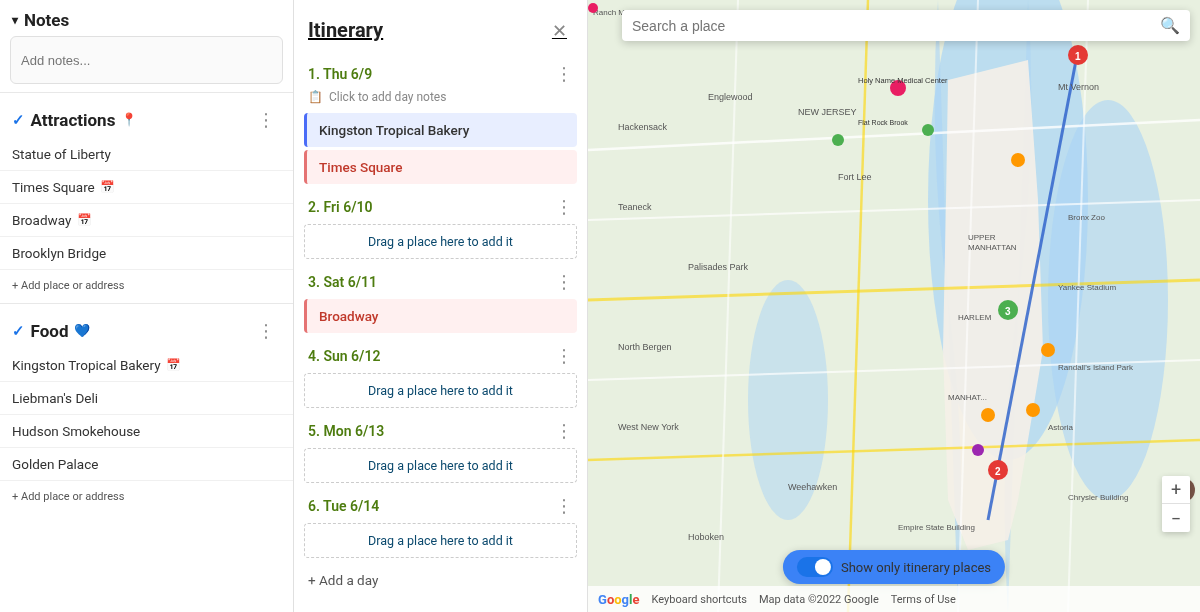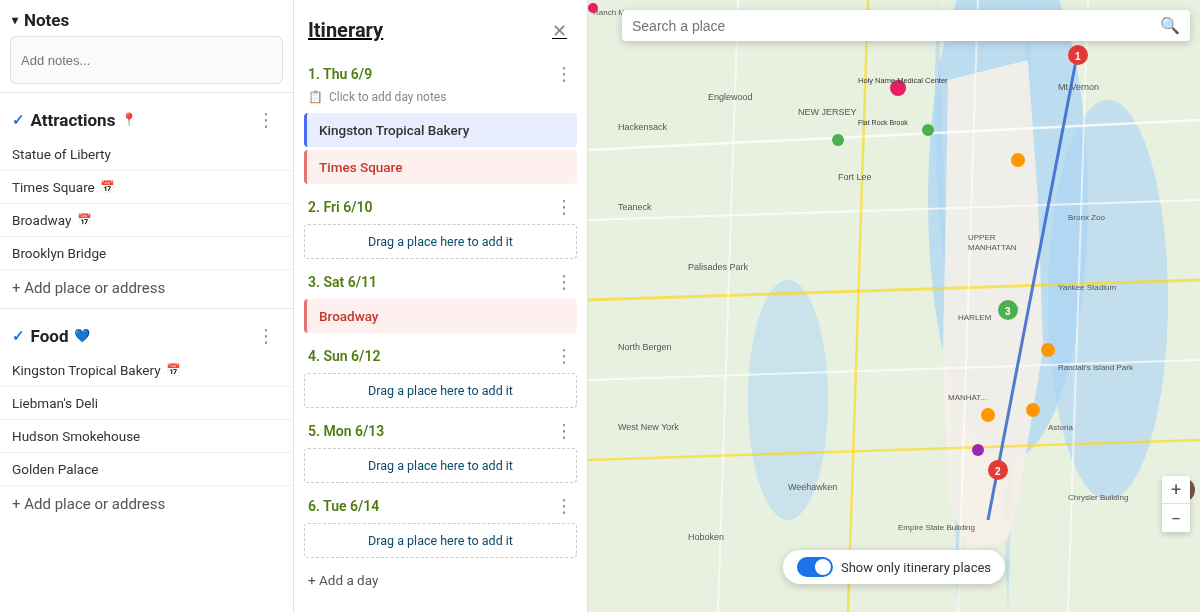--- a/index.html
+++ b/index.html
@@ -81,21 +81,21 @@
 
     .calendar-icon {
       font-size: 12px;
       color: #888;
     }
 
     .add-place-btn {
       display: flex;
       gap: 6px;
       padding: 7px 12px;
-      font-size: 15px;
+      font-size: 11px;
       color: #555;
       cursor: pointer;
       margin: 2px 0;
     }
 
     
     .middle-panel {
       width: 294px;
       min-width: 294px;
       height: 612px;
@@ -247,21 +247,21 @@
     }
 
     .toggle-row {
       position: absolute;
       bottom: 28px;
       left: 50%;
       transform: translateX(-50%);
       display: flex;
       align-items: center;
       gap: 8px;
-      background: #ffffff;
+      background: #3b82f6;
       border-radius: 20px;
       box-shadow: 0 2px 8px rgba(0,0,0,0.2);
       padding: 7px 14px;
       white-space: nowrap;
       z-index: 10;
     }
 
     .toggle-switch {
       width: 36px;
       height: 20px;
@@ -575,13 +575,21 @@
     <span class="toggle-label">Show only itinerary places</span>
   </div>
 
   
   <div class="zoom-controls">
     <div class="zoom-btn">+</div>
     <div class="zoom-btn">−</div>
   </div>
 
   
+  <div class="map-footer">
+    <div class="google-logo">
+      <span>G</span><span>o</span><span>o</span><span>g</span><span>l</span><span>e</span>
+    </div>
+    <span>Keyboard shortcuts</span>
+    <span>Map data ©2022 Google</span>
+    <span>Terms of Use</span>
+  </div>
 </div>
 
 </body></html>

